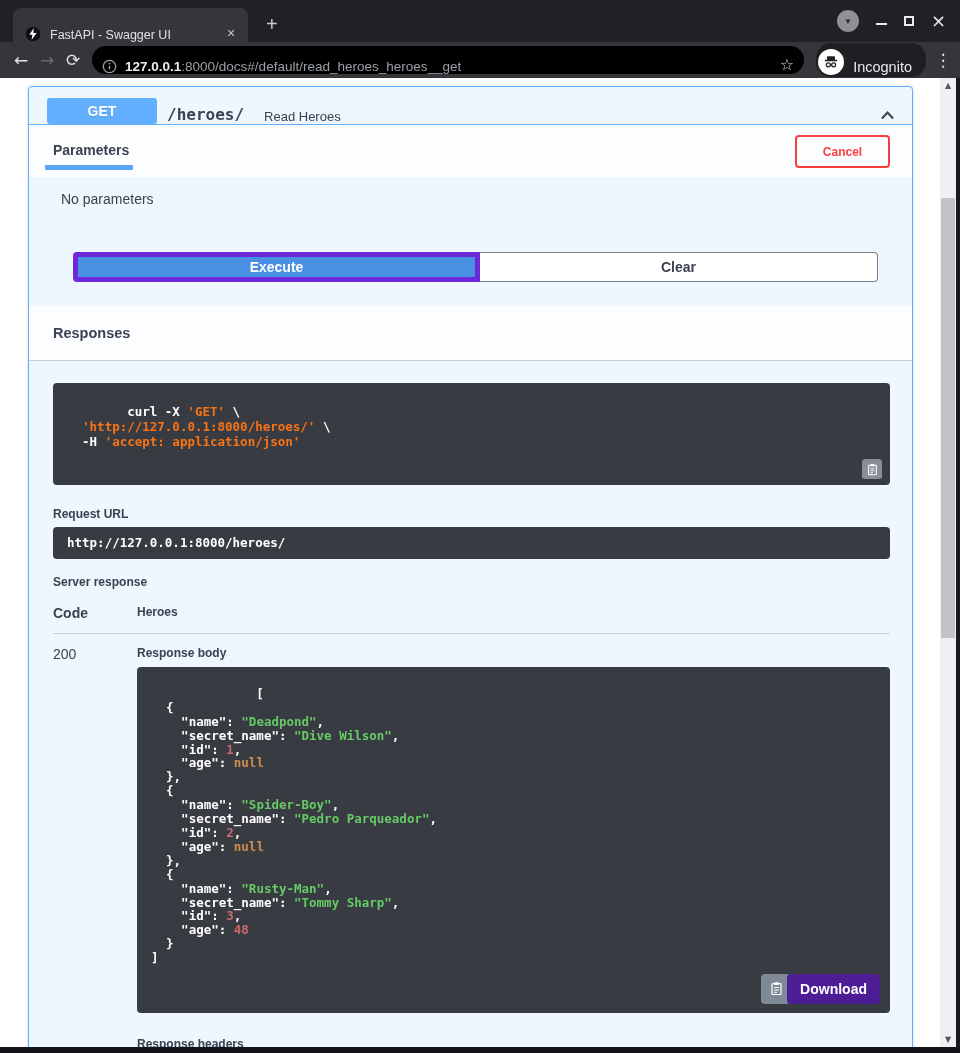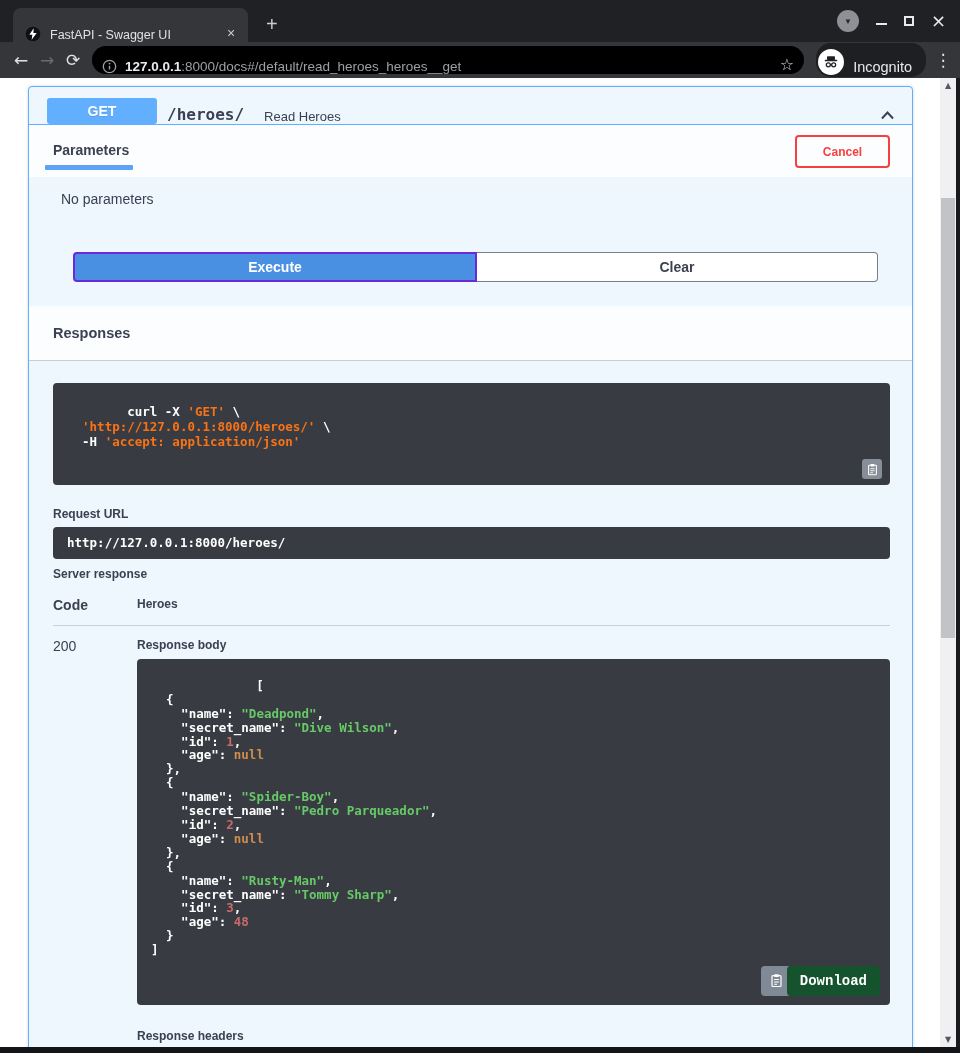--- a/index.html
+++ b/index.html
@@ -49,53 +49,53 @@
   .collapse-arrow{margin-left:auto;display:flex;align-items:center}
   .section-header{background:#fbfdff}
   .params-header{position:relative;height:52px}
   .tab-label{position:absolute;left:24px;top:17px;font-size:14px;font-weight:bold;color:#3b4151}
   .tab-underline{position:absolute;left:16px;bottom:7px;width:88px;height:5px;background:#5ba4f5;border-radius:1px}
   .cancel-btn{position:absolute;right:22px;top:10px;width:95px;height:33px;box-sizing:border-box;background:transparent;
               border:2px solid #f93e3e;border-radius:4px;color:#f93e3e;font-weight:bold;font-size:12px;font-family:"Liberation Sans",sans-serif}
   .params-body{padding:14px 22px 24px 32px}
   .no-params{font-size:14px;color:#3b4151}
   .execute-row{display:flex;margin:45px 12px 0 12px}
-  .execute-btn{flex:1;height:30px;background:#4990e2;border:2px solid #6d28d9;border-radius:4px 0 0 4px;
+  .execute-btn{flex:1;height:30px;background:#4990e2;border:5px solid #6d28d9;border-radius:4px 0 0 4px;
                color:#fff;font-weight:bold;font-size:14px;font-family:"Liberation Sans",sans-serif}
   .clear-btn{flex:1;height:30px;background:#fff;border:1px solid #787e88;border-left:none;border-radius:0 4px 4px 0;
              color:#3b4151;font-weight:bold;font-size:14px;font-family:"Liberation Sans",sans-serif}
   .responses-header{height:55px;box-sizing:border-box;padding:19px 24px 0 24px;border-bottom:1px solid rgba(59,65,81,.25);
                     font-size:14.5px;font-weight:bold;color:#3b4151}
   .responses-body{padding:16px 22px 30px 24px}
   .block-label{font-size:12px;font-weight:bold;color:#3b4151;line-height:14px}
   .lbl-curl{margin-top:12px}
   .code-block{background:#383c42;border-radius:4px;color:#fff;font-family:"DejaVu Sans Mono",monospace;
               font-size:12.5px;font-weight:bold;position:relative;box-sizing:border-box}
   .curl-block{margin-top:6px;padding:6px 40px 6px 14px;line-height:15px;white-space:pre;overflow:hidden}
   .lbl-requrl{margin-top:22px}
   .requrl-block{margin-top:6px;padding:8px 14px;line-height:16px;white-space:pre;overflow:hidden}
-  .lbl-server{margin-top:8px}
+  .lbl-server{margin-top:16px}
   .resp-table{margin-top:8px}
   .resp-thead{display:flex;padding:8px 0 12px 0;border-bottom:1px solid rgba(59,65,81,.2)}
   .col-code{width:84px;flex:0 0 auto}
   .th-code{font-size:14px;font-weight:bold;color:#3b4151}
   .th-details{font-size:12px;font-weight:bold;color:#3b4151}
   .resp-row{display:flex;padding-top:12px}
   .status-code{font-size:14px;color:#3b4151}
   .resp-col{flex:1;min-width:0}
   .body-block{margin-top:7px;padding:6px 14px;line-height:13.9px;white-space:pre;overflow:hidden}
   .lbl-headers{margin-top:24px}
   .jk{color:#ffffff}.js{color:#67c967}.jn{color:#c96a6a}.ju{color:#cf8d4e}
   .c-p{color:#ffffff}.c-s{color:#f97316}
   .copy-btn-small{position:absolute;right:8px;bottom:6px;width:20px;height:20px;background:#878e98;border-radius:3px;
                   border:none;display:flex;align-items:center;justify-content:center;padding:0}
   .copy-btn-body{position:absolute;right:99px;bottom:9px;width:30px;height:30px;background:#808996;border-radius:4px;
                  border:none;display:flex;align-items:center;justify-content:center;padding:0}
-  .download-btn{position:absolute;right:10px;bottom:9px;height:30px;padding:0 13px;background:#14532d;border:none;border-radius:4px;
-                color:#fff;font-weight:bold;font-size:14px;font-family:Liberation Mono, monospace}
+  .download-btn{position:absolute;right:10px;bottom:9px;height:30px;padding:0 13px;background:#4c1d95;border:none;border-radius:4px;
+                color:#fff;font-weight:bold;font-size:14px;font-family:Liberation Sans, sans-serif}
 </style>
 </head>
 <body>
 
 <div class="titlebar">
   <div class="tab">
     <svg width="16" height="16" viewBox="0 0 24 24">
       <circle cx="12" cy="12" r="11" fill="#101012"></circle>
       <polygon points="13,3.5 6.5,13 11,13 10,20.5 17.5,10.5 12.6,10.5" fill="#ffffff"></polygon>
     </svg>

